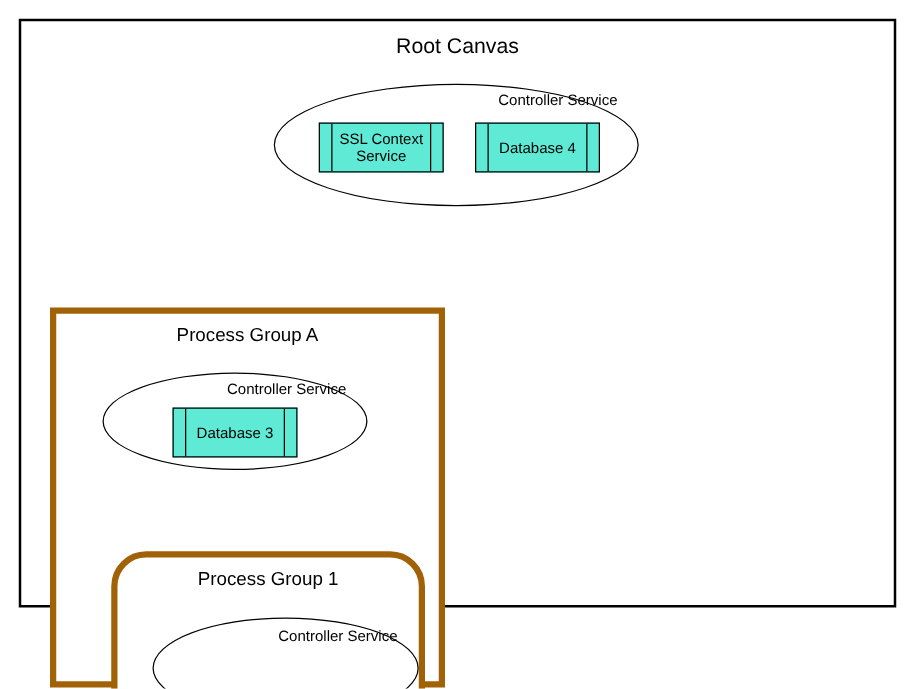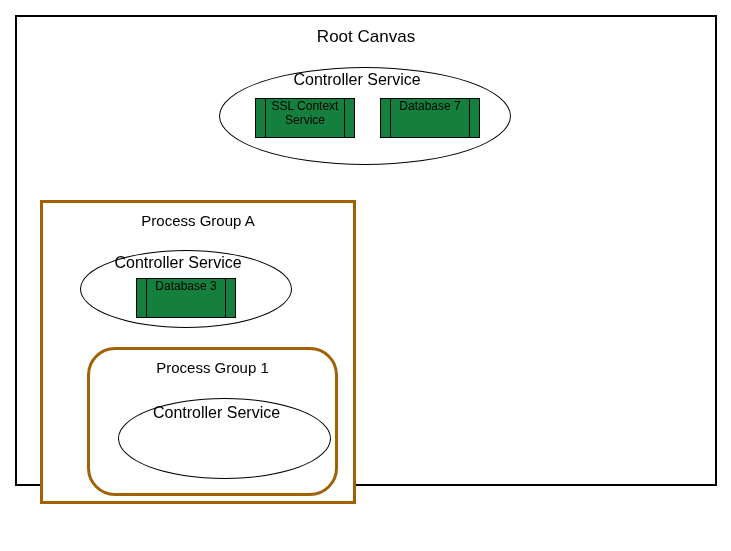--- a/index.html
+++ b/index.html
@@ -23,23 +23,24 @@
   }
   .root-title {
     position: absolute;
     top: 10px; left: 0; right: 0;
     text-align: center;
     font-size: 17px;
     line-height: 20px;
   }
   .group {
     position: absolute;
-    border: 3px solid #a16207;
+    border: 5px solid #a16207;
     box-sizing: border-box;
     background: #ffffff;
+    margin-top: 46px;
   }
   .group-a { left: 23px; top: 183px; width: 316px; height: 304px; }
   .group-1 { left: 44px; top: 144px; width: 251px; height: 149px; border-radius: 28px; }
   .group-title {
     position: absolute;
     top: 9px; left: 0; right: 0;
     text-align: center;
     font-size: 15px;
     line-height: 18px;
   }
@@ -49,35 +50,35 @@
     border-radius: 50%;
     box-sizing: border-box;
     background: #ffffff;
   }
   .ellipse-a { left: 202px; top: 50px;  width: 292px; height: 98px; }
   .ellipse-b { left: 37px;  top: 47px;  width: 212px; height: 78px; }
   .ellipse-c { left: 28px;  top: 48px;  width: 213px; height: 81px; }
   .scope-label {
     position: absolute;
     left: 0; right: 16px;
-    text-align: center;
-    font-size: 16px;
+    text-align: right;
+    font-size: 12px;
     line-height: 14px;
   }
   .ellipse-a .scope-label { top: 5px; }
   .ellipse-b .scope-label { top: 5px; }
   .ellipse-c .scope-label { top: 7px; }
   .component {
     position: absolute;
     width: 100px; height: 40px;
     border: 1px solid #000000;
     box-sizing: border-box;
-    background: #15803d;
+    background: #5eead4;
     display: flex;
-    align-items: flex-start;
+    align-items: center;
     justify-content: center;
   }
   .comp-ssl { left: 35px;  top: 30px; }
   .comp-db1 { left: 160px; top: 30px; }
   .comp-db2 { left: 55px;  top: 27px; }
   .comp-db3 { left: 57px;  top: 29px; }
   .vbar {
     position: absolute;
     top: 0; bottom: 0;
     width: 1px;
@@ -105,21 +106,21 @@
 
       <div class="component comp-ssl">
         <span class="vbar vbar-left"></span>
         <span class="vbar vbar-right"></span>
         <span class="comp-label">SSL Context Service</span>
       </div>
 
       <div class="component comp-db1">
         <span class="vbar vbar-left"></span>
         <span class="vbar vbar-right"></span>
-        <span class="comp-label">Database 7</span>
+        <span class="comp-label">Database 4</span>
       </div>
     </div>
 
     <div class="group group-a">
       <div class="group-title">Process Group A</div>
 
       <div class="ellipse ellipse-b">
         <div class="scope-label">Controller Service</div>
 
         <div class="component comp-db2">

